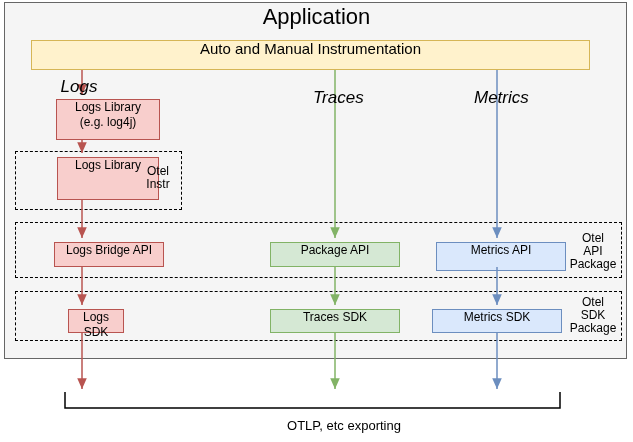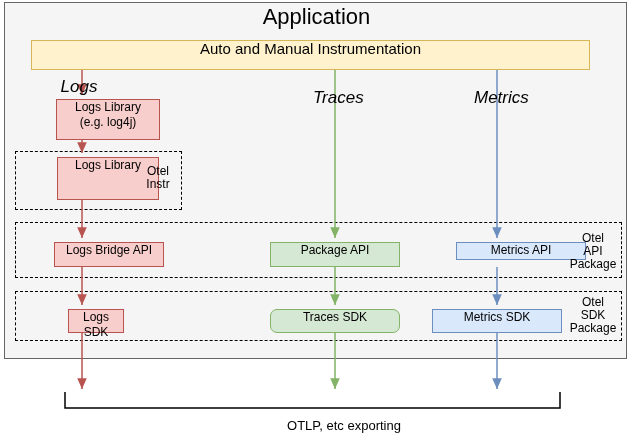--- a/index.html
+++ b/index.html
@@ -83,34 +83,34 @@
   <div>Instr</div>
 </div>
 
 <div class="group" style="left:15px; top:222px; width:607px; height:56px;"></div>
 <div class="node pink" style="left:28px; top:242px; width:110px; height:25px;">
   <div>Logs Bridge API</div>
 </div>
 <div class="node greenb" style="left:270px; top:242px; width:130px; height:25px;">
   <div>Package API</div>
 </div>
-<div class="node blueb" style="left:456px; top:242px; width:130px; height:18px;">
+<div class="node blueb" style="left:436px; top:242px; width:130px; height:29px;">
   <div>Metrics API</div>
 </div>
 <div class="group-label" style="left:565px; top:232px; width:56px;">
   <div>Otel</div>
   <div>API</div>
   <div>Package</div>
 </div>
 
 <div class="group" style="left:15px; top:291px; width:607px; height:50px;"></div>
 <div class="node pink" style="left:42px; top:309px; width:56px; height:24px;">
   <div>Logs SDK</div>
 </div>
-<div class="node greenb" style="left:270px; top:309px; width:130px; height:24px;border-radius:7px;">
+<div class="node greenb" style="left:270px; top:309px; width:130px; height:24px;">
   <div>Traces SDK</div>
 </div>
 <div class="node blueb" style="left:432px; top:309px; width:130px; height:24px;">
   <div>Metrics SDK</div>
 </div>
 <div class="group-label" style="left:565px; top:296px; width:56px;">
   <div>Otel</div>
   <div>SDK</div>
   <div>Package</div>
 </div>

